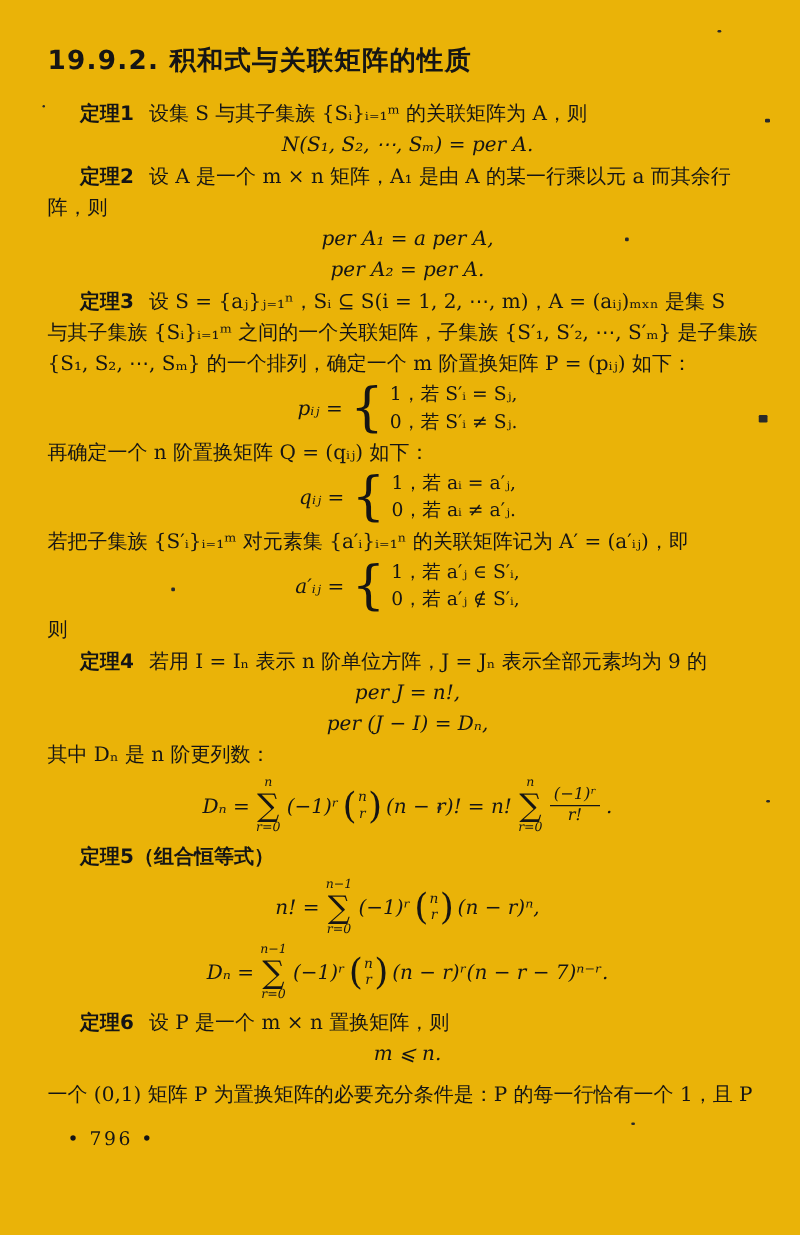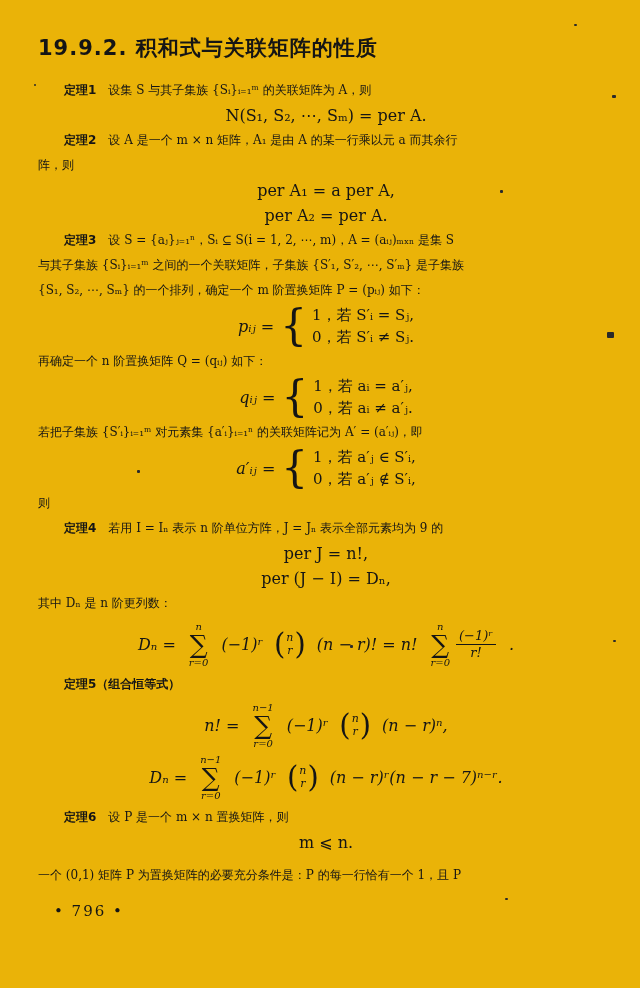--- a/index.html
+++ b/index.html
@@ -15,43 +15,43 @@
     background:#eab308;
     box-sizing:border-box;
     padding:34px 26px 8px 38px;
     overflow:hidden;
   }
   h1.sect {
     font-size:21px; font-weight:bold;
     margin:0 0 16px 0; letter-spacing:1px;
     font-family:"DejaVu Sans", sans-serif;
   }
-  .para { margin:0; font-size:12px; line-height:25px; }
+  .para { margin:0; font-size:16px; line-height:25px; }
   .line { display:block; white-space:nowrap; }
   .ind  { text-indent:26px; }
   .thm-label { font-weight:bold; margin-right:12px; font-family:"DejaVu Sans", sans-serif; }
   .eq {
     text-align:center; font-size:16px; line-height:25px;
-    margin:0;
+    font-style:italic; margin:0;
   }
   
   .cases-eq { display:flex; justify-content:center; align-items:center; margin:1px 0; }
   .cases { display:inline-flex; align-items:center; }
   .cases-lhs { font-style:italic; font-size:16px; margin-right:6px; }
   .cases-brace::before {
     content:"{"; font-size:42px; line-height:44px; font-weight:300; font-style:normal;
   }
   .cases-rows { display:inline-flex; flex-direction:column; margin-left:5px; }
   .cases-row { font-size:15px; line-height:22px; white-space:nowrap; }
   
   .big-eq {
     display:flex; justify-content:center; align-items:center;
     margin:4px 0; font-size:16px; font-style:italic; min-height:48px;
   }
-  .mt { margin:0 10px; white-space:nowrap; }
+  .mt { margin:0 2px; white-space:nowrap; }
   .bsum { display:inline-flex; flex-direction:column; align-items:center; margin:0 3px; }
   .bsum-top,.bsum-bot { font-size:10px; line-height:11px; font-style:italic; }
   .bsum-sigma::before { content:"∑"; font-size:25px; line-height:25px; font-style:normal; }
   .binom { display:inline-flex; align-items:center; margin:0 1px; }
   .binom::before { content:"("; font-size:29px; line-height:30px; font-weight:300; font-style:normal; }
   .binom::after  { content:")"; font-size:29px; line-height:30px; font-weight:300; font-style:normal; }
   .binom-col { display:inline-flex; flex-direction:column; align-items:center;
                font-size:11px; line-height:13px; padding:0 1px; }
   .frac { display:inline-flex; flex-direction:column; align-items:center; margin:0 3px;
           font-size:13px; line-height:16px; }

